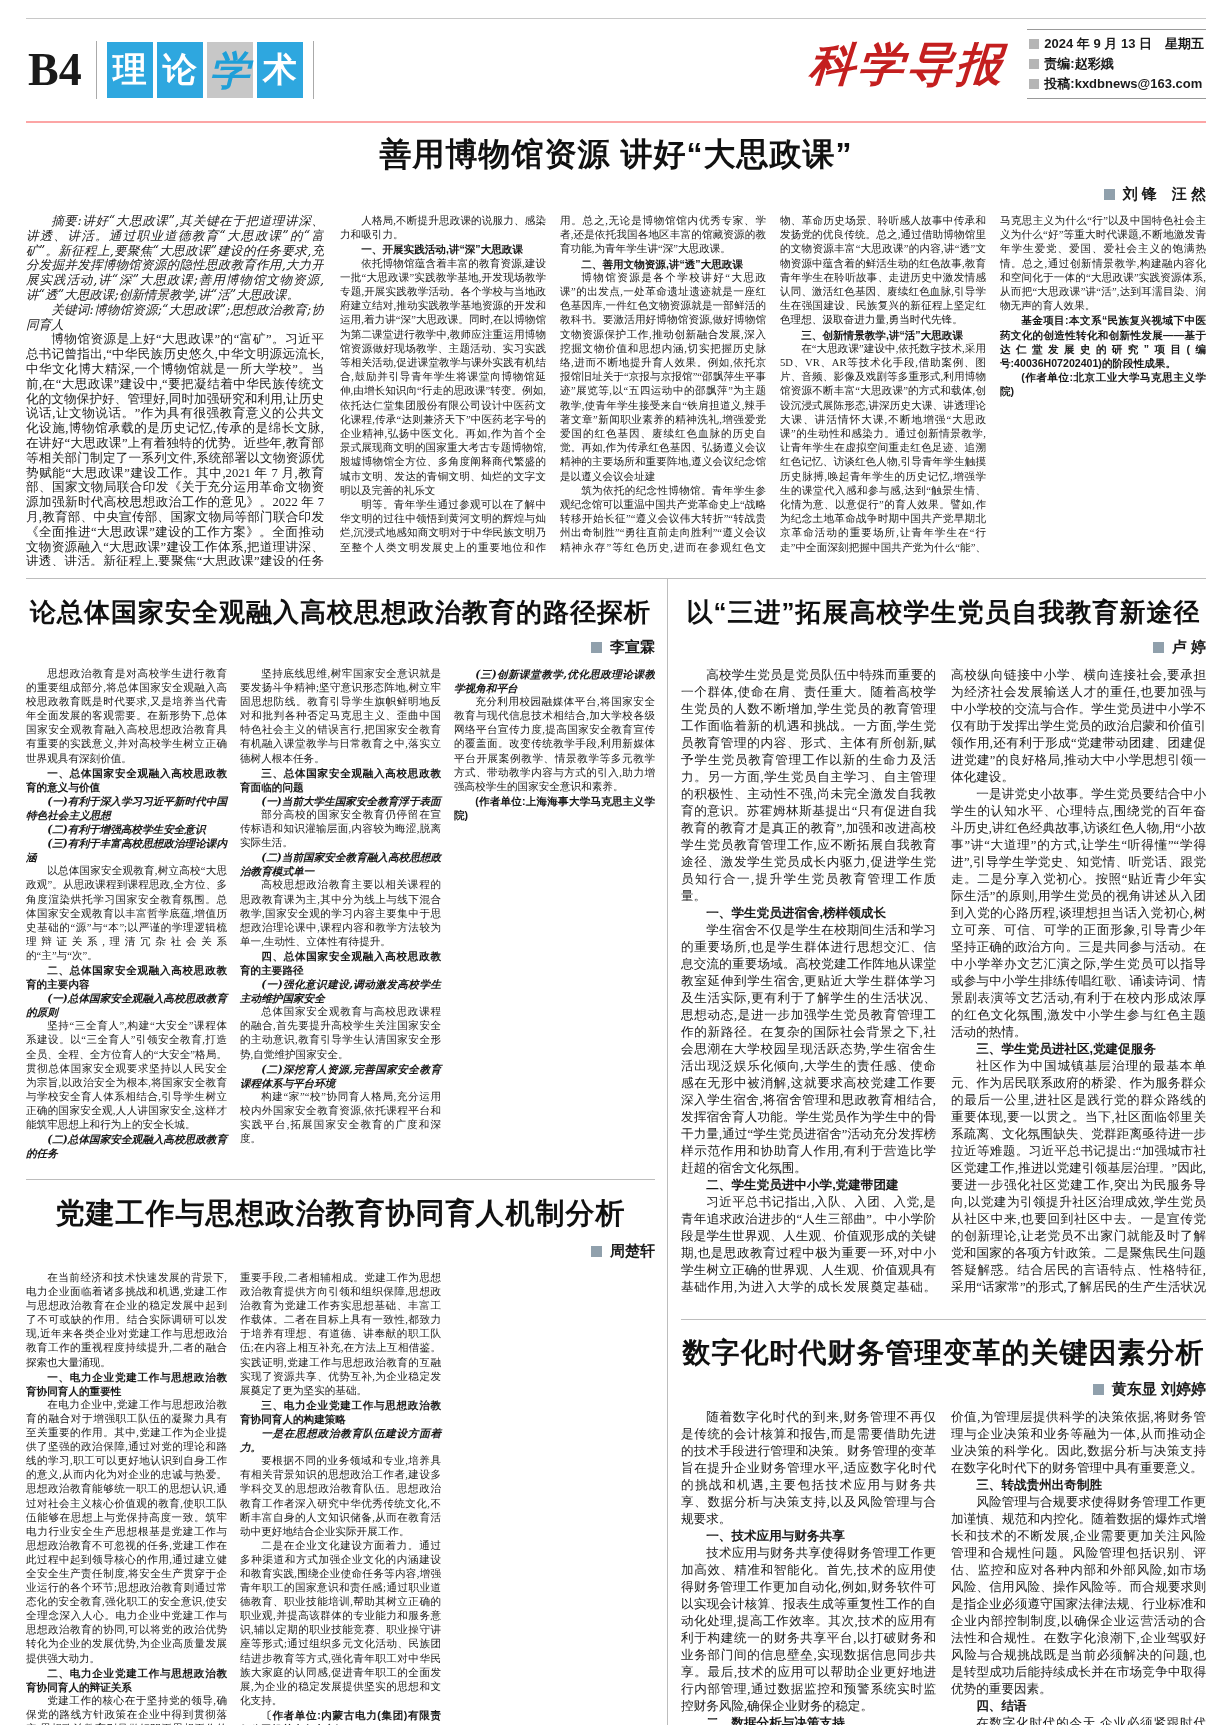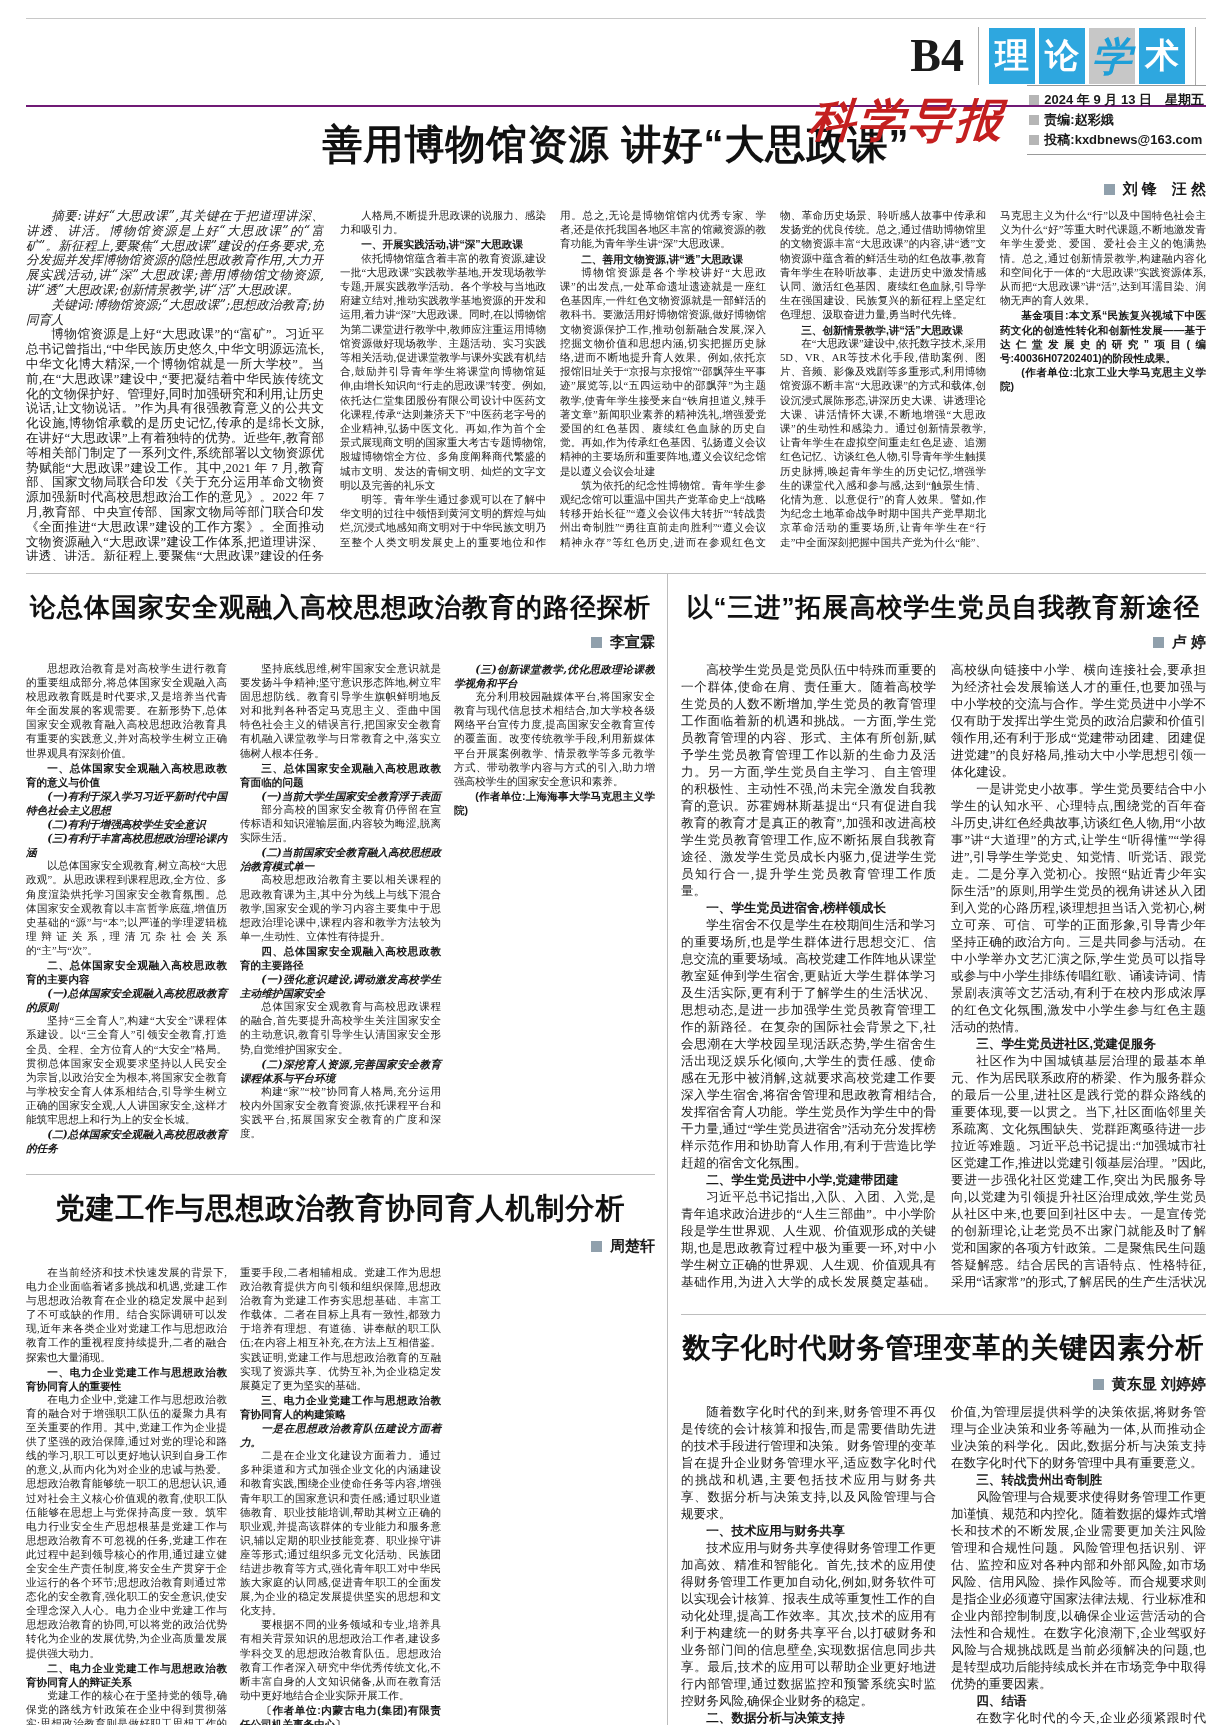--- a/index.html
+++ b/index.html
@@ -2,21 +2,21 @@
 <html><head>
 <meta charset="utf-8">
 <style>
   html,body{margin:0;padding:0;background:#f2f2f2;}
   .page{position:relative;width:1220px;height:1725px;margin:0 auto;background:#ffffff;
         box-sizing:border-box;padding:18px 14px 10px 26px;overflow:hidden;
         font-family:"Liberation Serif",serif;color:#1a1a1a;}
   
   .topline{border-top:1px solid #c8c8c8;margin-bottom:8px;}
   .hdr{display:flex;justify-content:space-between;align-items:flex-end;height:72px;
-       border-bottom:2px solid #701a75;padding-bottom:6px;flex-direction:column;}
+       border-bottom:2px solid #fca5a5;padding-bottom:22px;}
   .hdr-left{display:flex;align-items:center;}
   .pageno{font-family:"Liberation Serif",serif;font-weight:bold;font-size:46px;line-height:1;
           padding:0 14px 0 2px;}
   .vline{width:1px;height:58px;background:#aaa;margin-right:10px;}
   .tiles{display:flex;gap:4px;align-items:center;}
   .tile{width:46px;height:56px;display:flex;align-items:center;justify-content:center;
         background:#2ea7df;color:#fff;font-family:"Liberation Sans",sans-serif;
         font-weight:bold;font-size:34px;}
   .tile.gray{background:#c7c7c7;color:#1e9fd8;font-family:"DejaVu Serif",serif;
              font-style:italic;font-size:40px;}
@@ -36,21 +36,21 @@
         vertical-align:-1px;}
   .blk{margin:0;text-align:justify;text-indent:2em;}
   .blk.h{font-weight:bold;font-family:"Liberation Sans",sans-serif;}
   .blk.kh{font-style:italic;font-weight:bold;font-family:"DejaVu Serif",serif;}
   .blk.kai{font-style:italic;font-family:"DejaVu Serif",serif;}
   .blk.fund{font-weight:bold;font-family:"Liberation Sans",sans-serif;}
   .blk.unit{font-weight:bold;font-family:"Liberation Sans",sans-serif;}
   .cols{column-fill:auto;overflow:hidden;}
   
   #a1{margin-top:10px;}
-  #a1 .a-title{font-size:40px;}
+  #a1 .a-title{font-size:32px;}
   #a1-body{display:flex;gap:16px;height:352px;overflow:hidden;}
   #a1-left{flex:0 0 298px;font-size:12.6px;line-height:14.8px;overflow:hidden;height:100%;}
   #a1-main{flex:1;column-count:4;column-gap:14px;font-size:10.6px;line-height:14.2px;height:100%;}
   .hr-full{border-top:1px solid #bdbdbd;margin-top:12px;}
   
   .lower{display:flex;align-items:stretch;}
   .lregion{width:629px;flex:0 0 auto;padding-right:12px;border-right:1px solid #bdbdbd;}
   .rregion{flex:1;padding-left:13px;}
   .hr{border-top:1px solid #bdbdbd;margin:12px 0 0;}
   #a2{padding-top:16px;} #a2 .a-title{font-size:26px;}
@@ -97,21 +97,21 @@
           </div>
       </div>
     </div>
   </div>
 
   <section id="a1">
     <h1 class="a-title">善用博物馆资源  讲好“大思政课”</h1>
     <div class="byline"><span class="bysq"></span><span>刘 锋　汪 然</span></div>
     <div id="a1-body">
       <div id="a1-left">
-          <p class="blk kai">摘要:讲好“大思政课”,其关键在于把道理讲深、讲透、讲活。博物馆资源是上好“大思政课”的“富矿”。新征程上,要聚焦“大思政课”建设的任务要求,充分发掘并发挥博物馆资源的隐性思政教育作用,大力开展实践活动,讲“深”大思政课;善用博物馆文物资源,讲“透”大思政课;创新情景教学,讲“活”大思政课。</p>
+          <p class="blk kai">摘要:讲好“大思政课”,其关键在于把道理讲深、讲透、讲活。通过职业道德教育“大思政课”的“富矿”。新征程上,要聚焦“大思政课”建设的任务要求,充分发掘并发挥博物馆资源的隐性思政教育作用,大力开展实践活动,讲“深”大思政课;善用博物馆文物资源,讲“透”大思政课;创新情景教学,讲“活”大思政课。</p>
           <p class="blk kai">关键词:博物馆资源;“大思政课”;思想政治教育;协同育人</p>
           <p class="blk para">博物馆资源是上好“大思政课”的“富矿”。习近平总书记曾指出,“中华民族历史悠久,中华文明源远流长,中华文化博大精深,一个博物馆就是一所大学校”。当前,在“大思政课”建设中,“要把凝结着中华民族传统文化的文物保护好、管理好,同时加强研究和利用,让历史说话,让文物说话。”作为具有很强教育意义的公共文化设施,博物馆承载的是历史记忆,传承的是绵长文脉,在讲好“大思政课”上有着独特的优势。近些年,教育部等相关部门制定了一系列文件,系统部署以文物资源优势赋能“大思政课”建设工作。其中,2021 年 7 月,教育部、国家文物局联合印发《关于充分运用革命文物资源加强新时代高校思想政治工作的意见》。2022 年 7 月,教育部、中央宣传部、国家文物局等部门联合印发《全面推进“大思政课”建设的工作方案》。全面推动文物资源融入“大思政课”建设工作体系,把道理讲深、讲透、讲活。新征程上,要聚焦“大思政课”建设的任务要求,充分挖掘用好博物馆资源,着力发挥博物馆隐性思政教育作用,构建共建、共赢、共享的博物馆与学校合作的“大思政课”协同育</p>
         </div>
       <div id="a1-main" class="cols">
           <p class="blk para">人格局,不断提升思政课的说服力、感染力和吸引力。</p>
           <p class="blk h">一、开展实践活动,讲“深”大思政课</p>
           <p class="blk para">依托博物馆蕴含着丰富的教育资源,建设一批“大思政课”实践教学基地,开发现场教学专题,开展实践教学活动。各个学校与当地政府建立结对,推动实践教学基地资源的开发和运用,着力讲“深”大思政课。同时,在以博物馆为第二课堂进行教学中,教师应注重运用博物馆资源做好现场教学、主题活动、实习实践等相关活动,促进课堂教学与课外实践有机结合,鼓励并引导青年学生将课堂向博物馆延伸,由增长知识向“行走的思政课”转变。例如,依托达仁堂集团股份有限公司设计中医药文化课程,传承“达则兼济天下”中医药老字号的企业精神,弘扬中医文化。再如,作为首个全景式展现商文明的国家重大考古专题博物馆,殷墟博物馆全方位、多角度阐释商代繁盛的城市文明、发达的青铜文明、灿烂的文字文明以及完善的礼乐文</p>
           <p class="blk para">明等。青年学生通过参观可以在了解中华文明的过往中领悟到黄河文明的辉煌与灿烂,沉浸式地感知商文明对于中华民族文明乃至整个人类文明发展史上的重要地位和作用。总之,无论是博物馆馆内优秀专家、学者,还是依托我国各地区丰富的馆藏资源的教育功能,为青年学生讲“深”大思政课。</p>
           <p class="blk h">二、善用文物资源,讲“透”大思政课</p>
           <p class="blk para">博物馆资源是各个学校讲好“大思政课”的出发点,一处革命遗址遗迹就是一座红色基因库,一件红色文物资源就是一部鲜活的教科书。要激活用好博物馆资源,做好博物馆文物资源保护工作,推动创新融合发展,深入挖掘文物价值和思想内涵,切实把握历史脉络,进而不断地提升育人效果。例如,依托京报馆旧址关于“京报与京报馆”“邵飘萍生平事迹”展览等,以“五四运动中的邵飘萍”为主题教学,使青年学生接受来自“铁肩担道义,辣手著文章”新闻职业素养的精神洗礼,增强爱党爱国的红色基因、赓续红色血脉的历史自觉。再如,作为传承红色基因、弘扬遵义会议精神的主要场所和重要阵地,遵义会议纪念馆是以遵义会议会址建</p>
@@ -163,22 +163,22 @@
         <h2 class="a-title">党建工作与思想政治教育协同育人机制分析</h2>
         <div class="byline"><span class="bysq"></span><span>周楚轩</span></div>
         <div id="a4-cols" class="cols">
             <p class="blk para">在当前经济和技术快速发展的背景下,电力企业面临着诸多挑战和机遇,党建工作与思想政治教育在企业的稳定发展中起到了不可或缺的作用。结合实际调研可以发现,近年来各类企业对党建工作与思想政治教育工作的重视程度持续提升,二者的融合探索也大量涌现。</p>
             <p class="blk h">一、电力企业党建工作与思想政治教育协同育人的重要性</p>
             <p class="blk para">在电力企业中,党建工作与思想政治教育的融合对于增强职工队伍的凝聚力具有至关重要的作用。其中,党建工作为企业提供了坚强的政治保障,通过对党的理论和路线的学习,职工可以更好地认识到自身工作的意义,从而内化为对企业的忠诚与热爱。思想政治教育能够统一职工的思想认识,通过对社会主义核心价值观的教育,使职工队伍能够在思想上与党保持高度一致。筑牢电力行业安全生产思想根基是党建工作与思想政治教育不可忽视的任务,党建工作在此过程中起到领导核心的作用,通过建立健全安全生产责任制度,将安全生产贯穿于企业运行的各个环节;思想政治教育则通过常态化的安全教育,强化职工的安全意识,使安全理念深入人心。电力企业中党建工作与思想政治教育的协同,可以将党的政治优势转化为企业的发展优势,为企业高质量发展提供强大动力。</p>
             <p class="blk h">二、电力企业党建工作与思想政治教育协同育人的辩证关系</p>
             <p class="blk para">党建工作的核心在于坚持党的领导,确保党的路线方针政策在企业中得到贯彻落实;思想政治教育则是做好职工思想工作的重要手段,二者相辅相成。党建工作为思想政治教育提供方向引领和组织保障,思想政治教育为党建工作夯实思想基础、丰富工作载体。二者在目标上具有一致性,都致力于培养有理想、有道德、讲奉献的职工队伍;在内容上相互补充,在方法上互相借鉴。实践证明,党建工作与思想政治教育的互融实现了资源共享、优势互补,为企业稳定发展奠定了更为坚实的基础。</p>
             <p class="blk h">三、电力企业党建工作与思想政治教育协同育人的构建策略</p>
             <p class="blk kh">一是在思想政治教育队伍建设方面着力。</p>
+            <p class="blk para">要根据不同的业务领域和专业,培养具有相关背景知识的思想政治工作者,建设多学科交叉的思想政治教育队伍。思想政治教育工作者深入研究中华优秀传统文化,不断丰富自身的人文知识储备,从而在教育活动中更好地结合企业实际开展工作。</p>
             <p class="blk para">二是在企业文化建设方面着力。通过多种渠道和方式加强企业文化的内涵建设和教育实践,围绕企业使命任务等内容,增强青年职工的国家意识和责任感;通过职业道德教育、职业技能培训,帮助其树立正确的职业观,并提高该群体的专业能力和服务意识,辅以定期的职业技能竞赛、职业操守讲座等形式;通过组织多元文化活动、民族团结进步教育等方式,强化青年职工对中华民族大家庭的认同感,促进青年职工的全面发展,为企业的稳定发展提供坚实的思想和文化支持。</p>
-            <p class="blk para">要根据不同的业务领域和专业,培养具有相关背景知识的思想政治工作者,建设多学科交叉的思想政治教育队伍。思想政治教育工作者深入研究中华优秀传统文化,不断丰富自身的人文知识储备,从而在教育活动中更好地结合企业实际开展工作。</p>
             <p class="blk unit">〔作者单位:内蒙古电力(集团)有限责任公司机关事务中心〕</p>
           </div>
       </section>
     </div>
     <div class="rregion">
       <section id="a3">
         <h2 class="a-title">以“三进”拓展高校学生党员自我教育新途径</h2>
         <div class="byline"><span class="bysq"></span><span>卢 婷</span></div>
         <div id="a3-cols" class="cols">
             <p class="blk para">高校学生党员是党员队伍中特殊而重要的一个群体,使命在肩、责任重大。随着高校学生党员的人数不断增加,学生党员的教育管理工作面临着新的机遇和挑战。一方面,学生党员教育管理的内容、形式、主体有所创新,赋予学生党员教育管理工作以新的生命力及活力。另一方面,学生党员自主学习、自主管理的积极性、主动性不强,尚未完全激发自我教育的意识。苏霍姆林斯基提出“只有促进自我教育的教育才是真正的教育”,加强和改进高校学生党员教育管理工作,应不断拓展自我教育途径、激发学生党员成长内驱力,促进学生党员知行合一,提升学生党员教育管理工作质量。</p>

